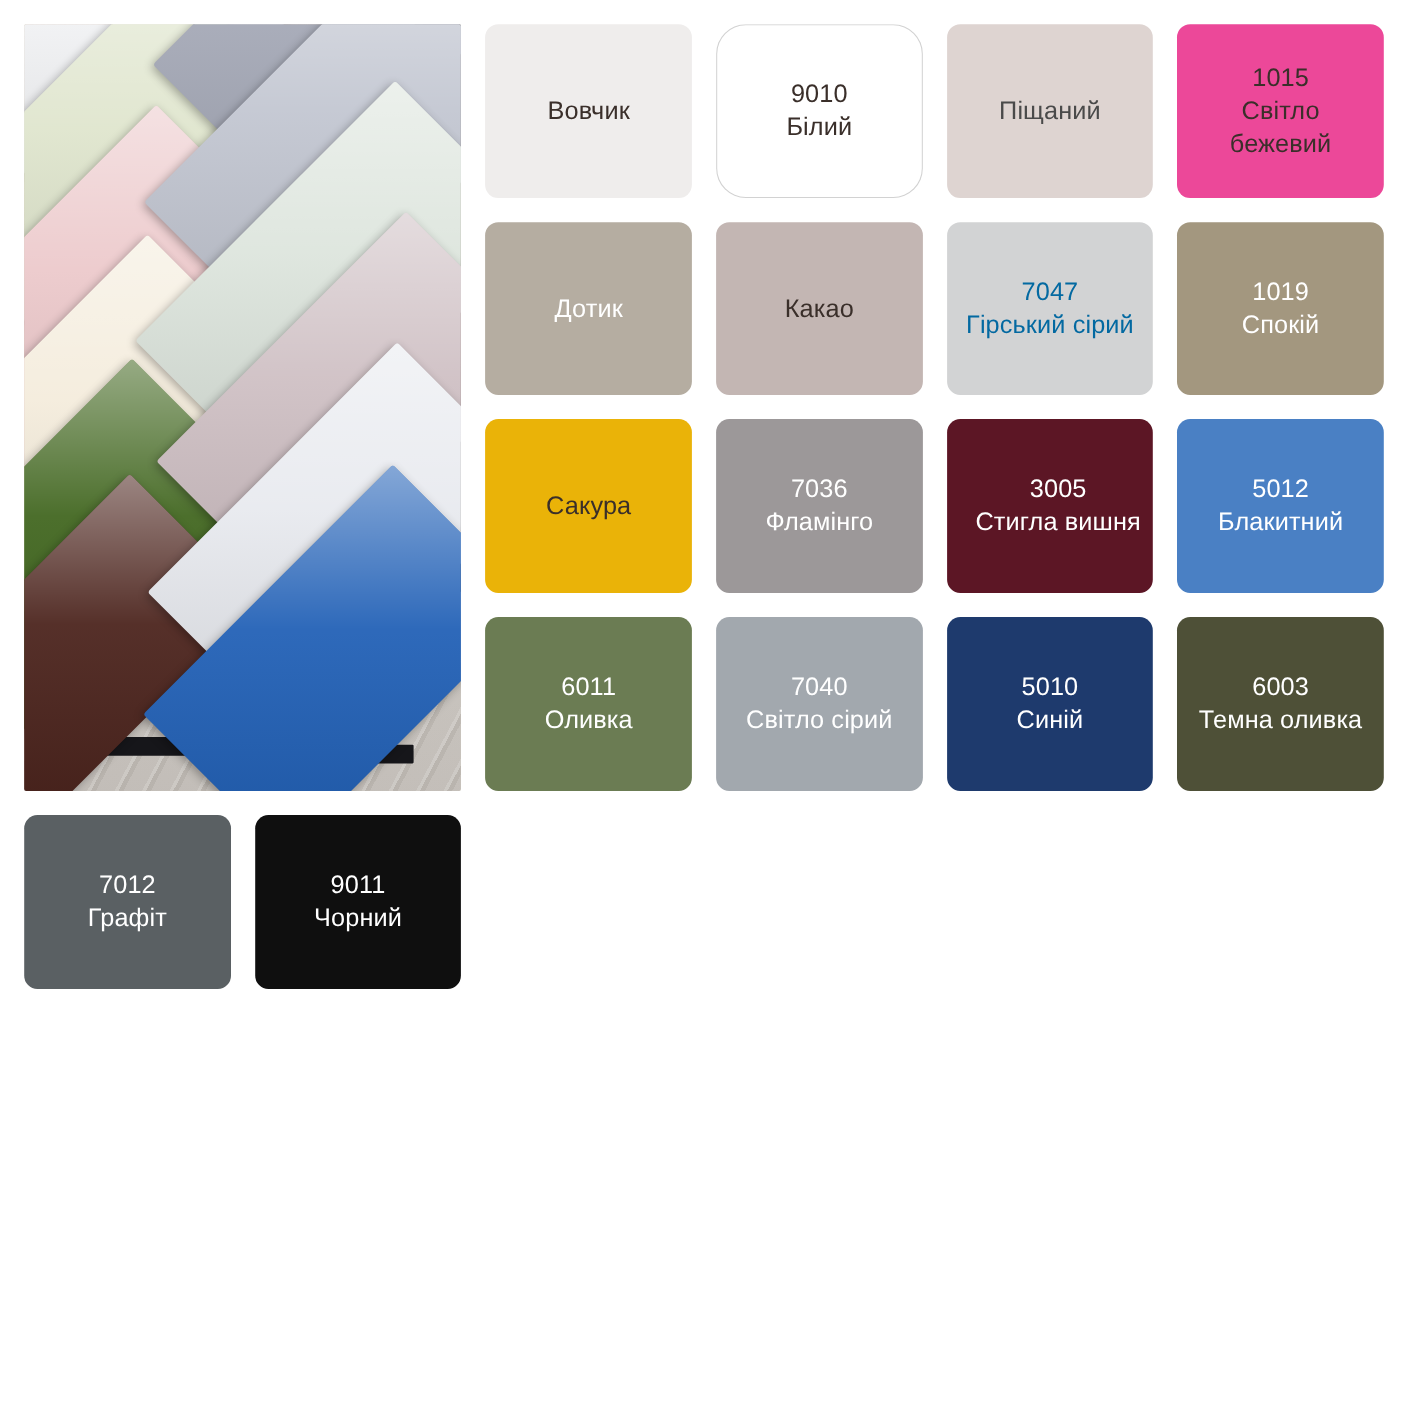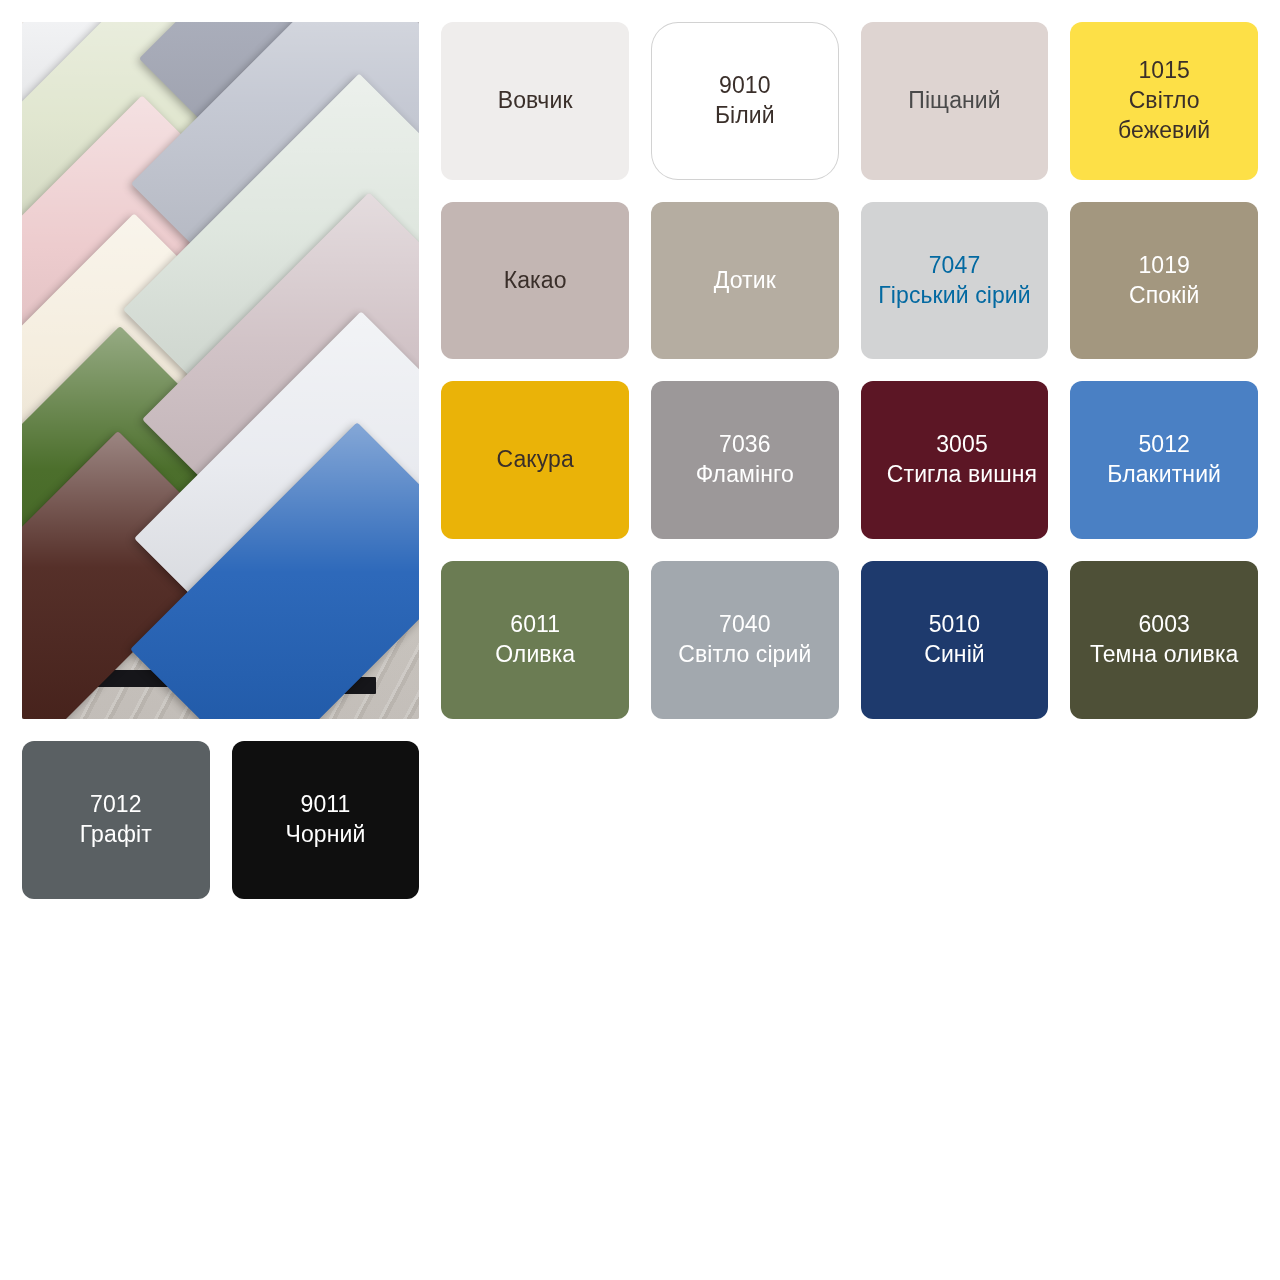--- a/index.html
+++ b/index.html
@@ -171,31 +171,31 @@
 
   <div class="swatch outlined" style="background: rgb(255, 255, 255); color: rgb(58, 47, 42); border-radius: 27px;">
       <span class="label">9010
 Білий</span>
     </div>
 
   <div class="swatch" style="background: rgb(222, 212, 209); color: rgb(74, 74, 74);">
       <span class="label">Піщаний</span>
     </div>
 
-  <div class="swatch" style="background: #fde047; color: rgb(58, 47, 42);">
+  <div class="swatch" style="background: #ec4899; color: rgb(58, 47, 42);">
       <span class="label">1015
 Світло бежевий</span>
     </div>
 
+  <div class="swatch" style="background: rgb(181, 173, 161); color: rgb(255, 255, 255);">
+      <span class="label">Дотик</span>
+    </div>
+
   <div class="swatch" style="background: rgb(195, 182, 179); color: rgb(58, 47, 42);">
       <span class="label">Какао</span>
-    </div>
-
-  <div class="swatch" style="background: rgb(181, 173, 161); color: rgb(255, 255, 255);">
-      <span class="label">Дотик</span>
     </div>
 
   <div class="swatch" style="background: rgb(210, 211, 212); color: #0369a1;">
       <span class="label">7047
 Гірський сірий</span>
     </div>
 
   <div class="swatch" style="background: rgb(163, 151, 127); color: rgb(255, 255, 255);">
       <span class="label">1019
 Спокій</span>

